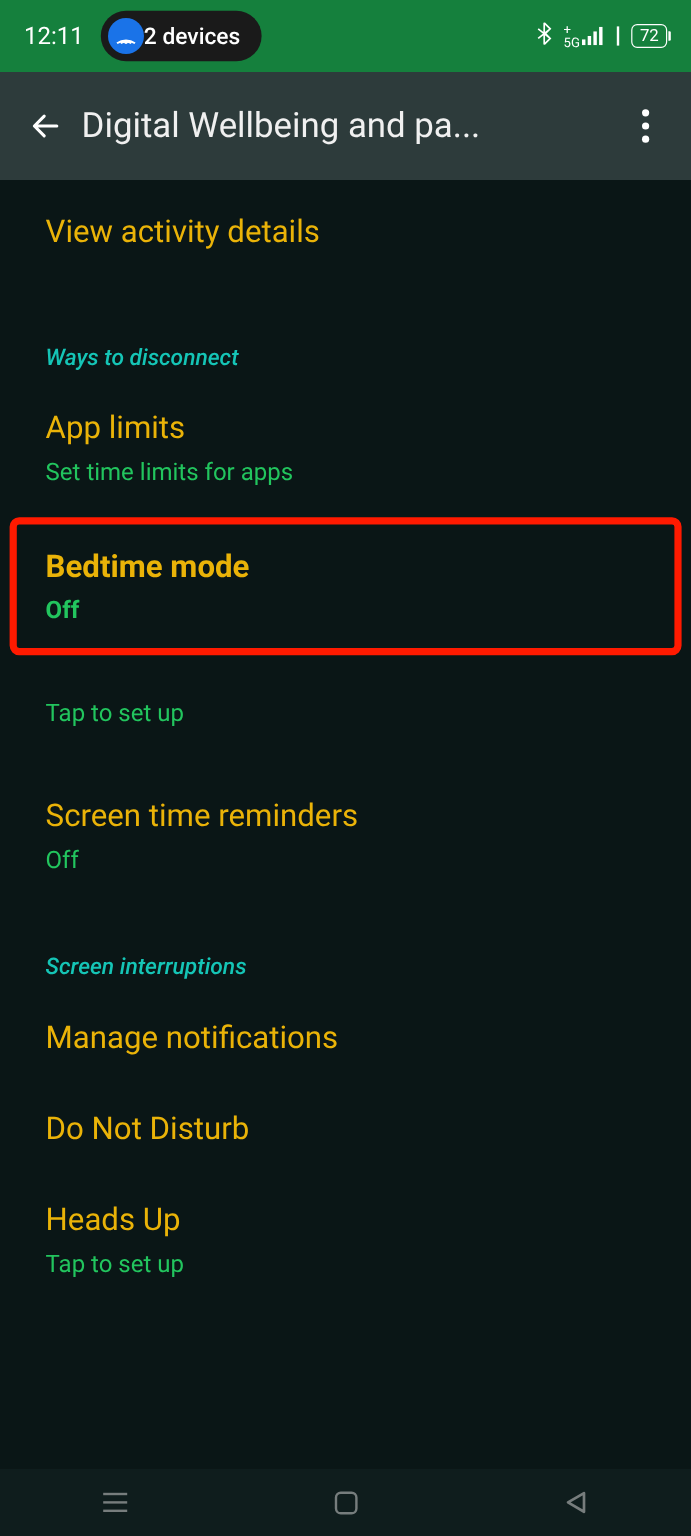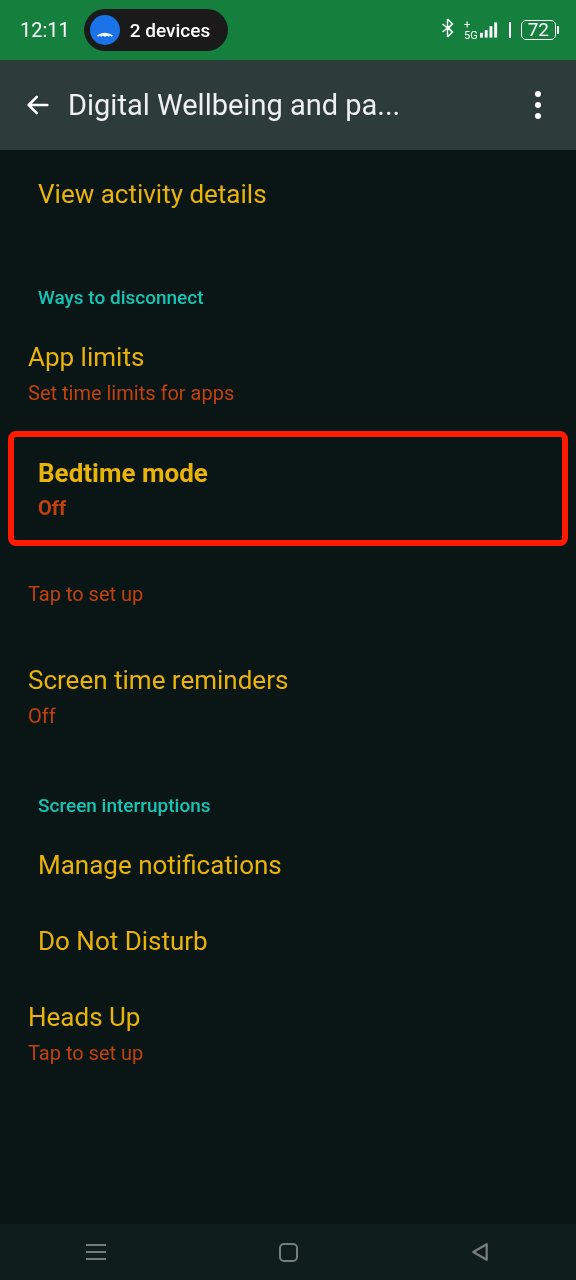--- a/index.html
+++ b/index.html
@@ -26,21 +26,20 @@
       color: #fff;
     }
     .statusbar-left {
       display: flex;
       align-items: center;
       gap: 14px;
     }
     .devices-chip {
       display: flex;
       align-items: center;
-      gap: 10px;
       background: #1a1a1a;
       border-radius: 24px;
       padding: 6px 18px 6px 6px;
       font-size: 19px;
       font-weight: 500;
       justify-content: center;
     }
     .devices-icon {
       width: 30px;
       height: 30px;
@@ -54,21 +53,21 @@
       margin-left: auto;
       display: flex;
       align-items: center;
       gap: 10px;
       font-size: 15px;
     }
     .battery-box {
       border: 1.5px solid #fff;
       border-radius: 5px;
       padding: 0 6px;
-      font-size: 19px;
+      font-size: 14px;
       line-height: 18px;
       position: relative;
     }
     .battery-box::after {
       content: "";
       position: absolute;
       right: -4px;
       top: 5px;
       width: 2px;
       height: 8px;
@@ -114,40 +113,41 @@
     .more-dot {
       width: 6px;
       height: 6px;
       background: #fff;
       border-radius: 50%;
     }
     .content {
       background: #0a1616;
     }
     .item {
-      padding: 20px 28px;
+      padding: 20px 38px;
     }
     .item-single {
       padding: 28px 38px;
     }
     .item-title {
       font-size: 26px;
       color: #eab308;
       line-height: 1.3;
     }
     .item-sub {
       font-size: 20px;
-      color: #c2410c;
+      color: #22c55e;
       margin-top: 6px;
     }
     .section-header {
       color: #15c5b6;
       font-size: 19px;
       padding: 28px 38px 12px;
       font-weight: 500;
+      font-style: italic;
     }
     .highlight-box {
       border: 6px solid #ff1a00;
       border-radius: 8px;
       margin: 6px 8px;
       font-weight: bold;
     }
     .highlight-box .item {
       padding: 20px 24px;
     }

